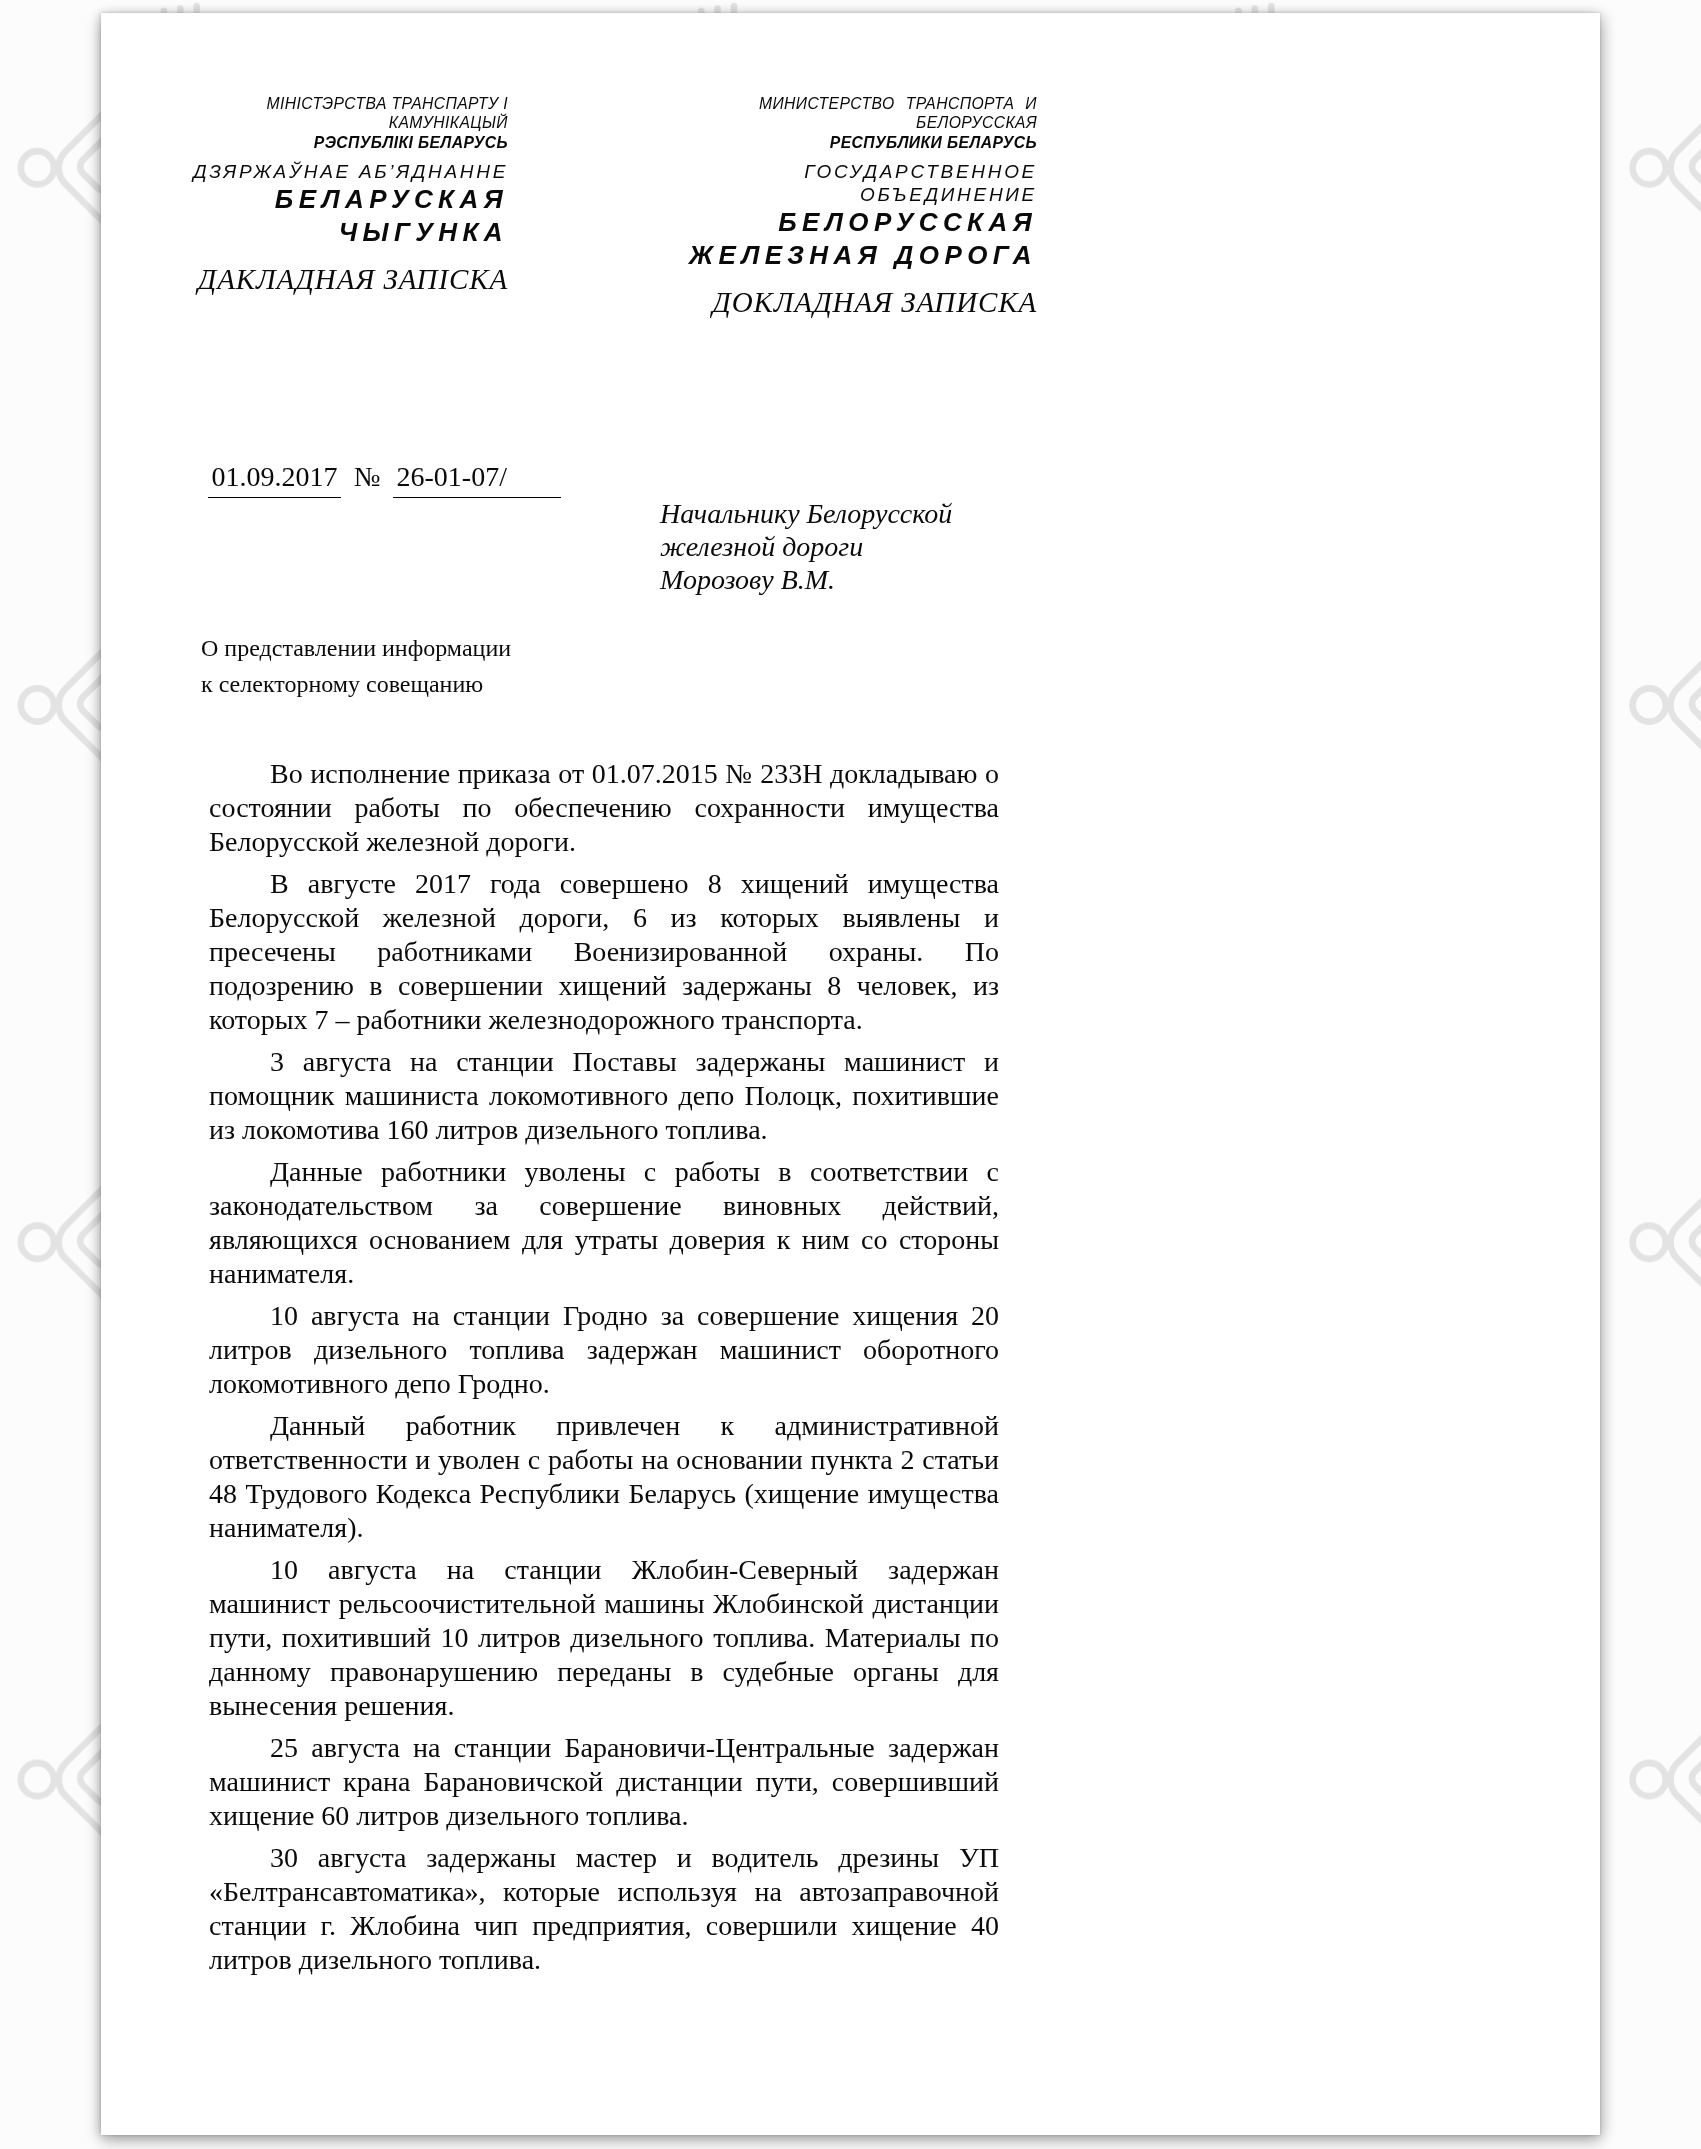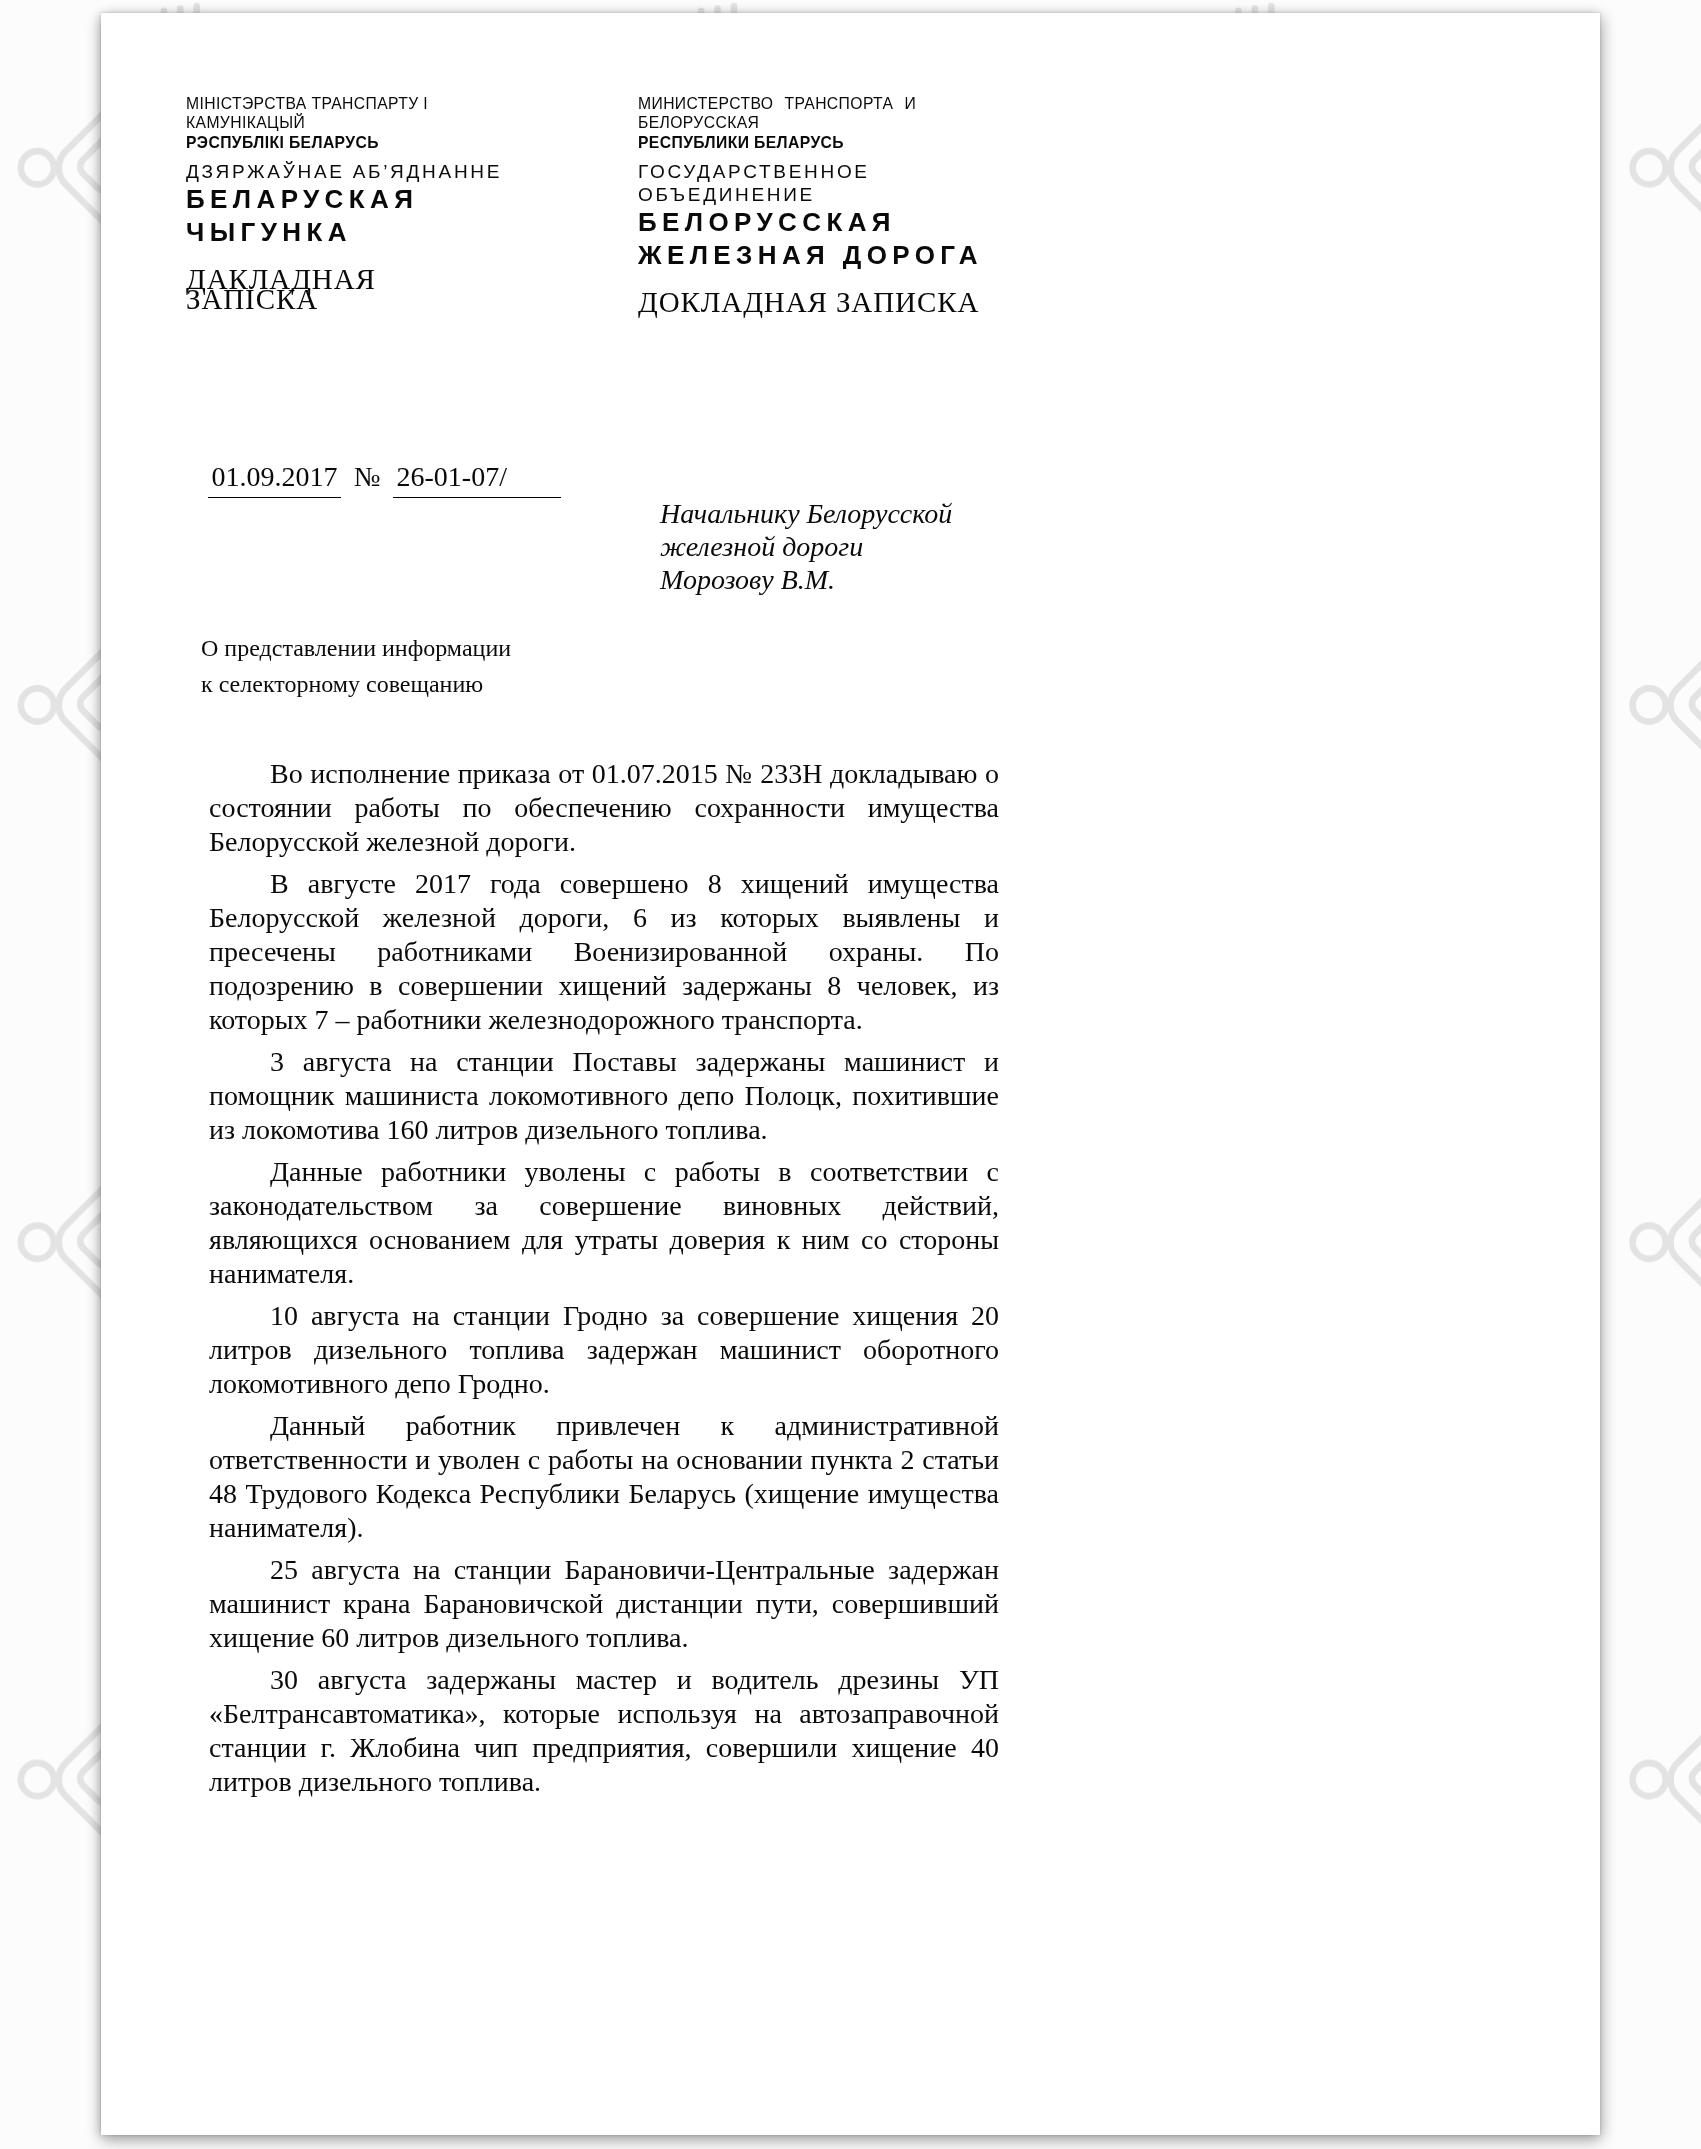--- a/index.html
+++ b/index.html
@@ -24,23 +24,24 @@
     top: 12.5px;
     width: 1499px;
     height: 2122px;
     background: #ffffff;
     z-index: 1;
     box-shadow: 0 7.2px 14.3px rgba(0,0,0,0.28), 0 0 2.7px rgba(0,0,0,0.18), 5.4px 0 12.5px rgba(0,0,0,0.10), -3.6px 0 9px rgba(0,0,0,0.10);
   }
   
   .hdr {
     position: absolute;
-    text-align: left;
+    text-align: right;
     font-family: "Liberation Sans", sans-serif;
     line-height: 19.7px;
+    font-style: italic;
   }
   .hdr-left  { left: 85px;  top: 81px;  width: 322px; }
   .hdr-right { left: 537px; top: 81px;  width: 399px; }
   .hdr .ministry {
     font-size: 15.7px;
     letter-spacing: 0.4px;
   }
   .hdr-right .ministry-l1 { word-spacing: 6.3px; }
   .hdr .ministry-l2 { font-weight: bold; }
   .hdr .org-type {
@@ -171,18 +172,19 @@
     <div>к селекторному совещанию</div>
   </div>
 
   <div class="body-text">
     <p>Во исполнение приказа от 01.07.2015 № 233Н докладываю о состоянии работы по обеспечению сохранности имущества Белорусской железной дороги.</p>
     <p>В августе 2017 года совершено 8 хищений имущества Белорусской железной дороги, 6 из которых выявлены и пресечены работниками Военизированной охраны. По подозрению в совершении хищений задержаны 8 человек, из которых 7 – работники железнодорожного транспорта.</p>
     <p>3 августа на станции Поставы задержаны машинист и помощник машиниста локомотивного депо Полоцк, похитившие из локомотива 160 литров дизельного топлива.</p>
     <p>Данные работники уволены с работы в соответствии с законодательством за совершение виновных действий, являющихся основанием для утраты доверия к ним со стороны нанимателя.</p>
     <p>10 августа на станции Гродно за совершение хищения 20 литров дизельного топлива задержан машинист оборотного локомотивного депо Гродно.</p>
     <p>Данный работник привлечен к административной ответственности и уволен с работы на основании пункта 2 статьи 48 Трудового Кодекса Республики Беларусь (хищение имущества нанимателя).</p>
+    <p>10 августа на станции Жлобин-Северный задержан машинист рельсоочистительной машины Жлобинской дистанции пути, похитивший 10 литров дизельного топлива. Материалы по данному правонарушению переданы в судебные органы для вынесения решения.</p>
     <p>25 августа на станции Барановичи-Центральные задержан машинист крана Барановичской дистанции пути, совершивший хищение 60 литров дизельного топлива.</p>
     <p>30 августа задержаны мастер и водитель дрезины УП «Белтрансавтоматика», которые используя на автозаправочной станции г. Жлобина чип предприятия, совершили хищение 40 литров дизельного топлива.</p>
   </div>
 
 </div>
 
 
 </body></html>

